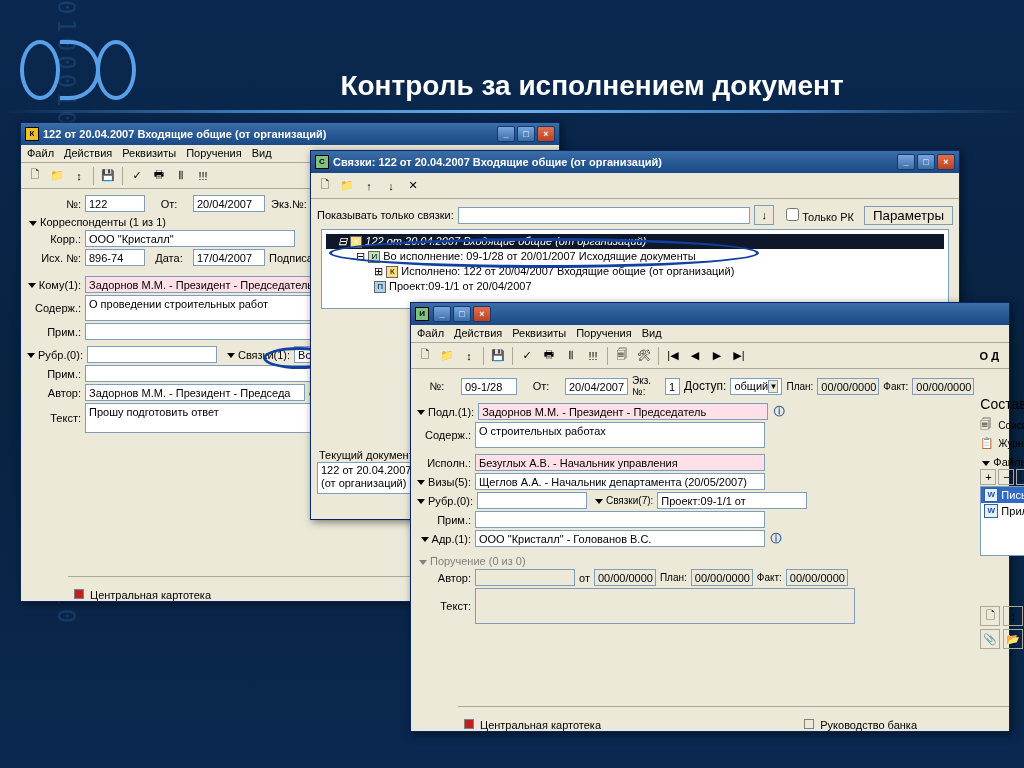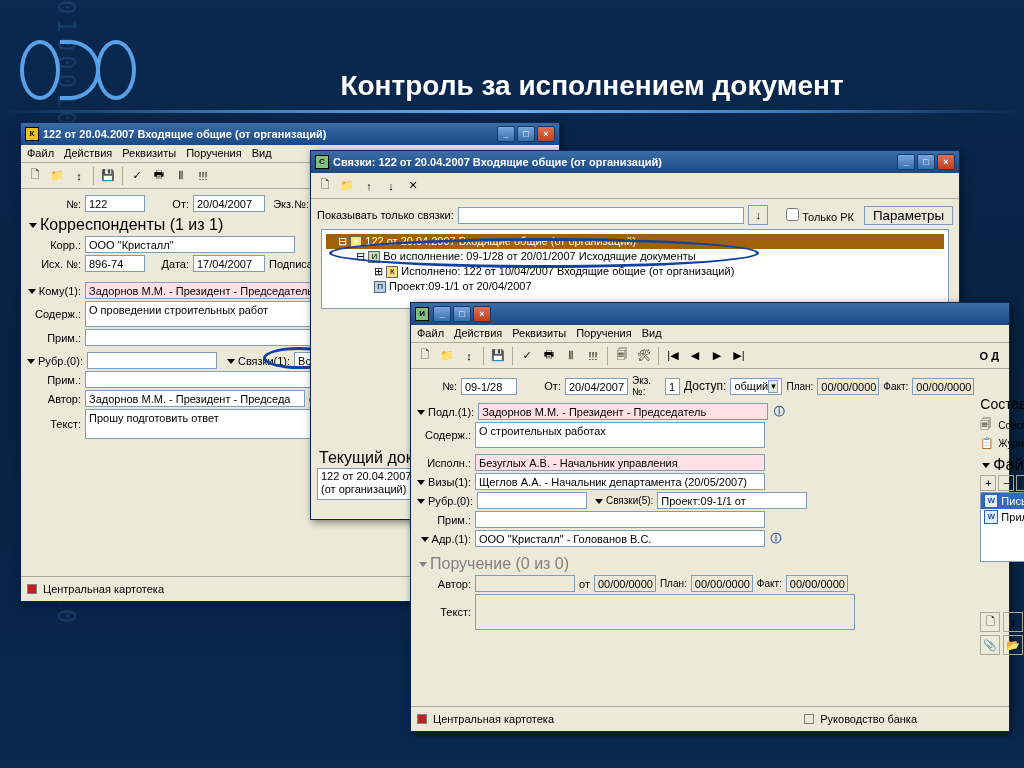--- a/index.html
+++ b/index.html
@@ -54,37 +54,37 @@
 .menubar { height: 18px; background: #ece9d8; display: flex; gap: 10px; padding: 2px 6px; font-size: 11px; border-bottom: 1px solid #aca899; }
 .menubar span { cursor: pointer; }
 .toolbar { height: 26px; background: #ece9d8; display: flex; align-items: center; gap: 2px; padding: 2px 4px; border-bottom: 1px solid #aca899; }
 .tbtn { width: 20px; height: 20px; border: 1px solid transparent; display:flex;align-items:center;justify-content:center; font-size:11px; cursor:pointer; }
 .tsep { width: 1px; height: 18px; background: #aca899; margin: 0 2px; }
 
 .body-area { padding: 4px 6px; background: #ece9d8; }
 
 .row { display: flex; align-items: center; gap: 4px; margin: 2px 0; }
 .lbl { min-width: 54px; text-align: right; font-size: 11px; }
-.lbl2 { min-width: 40px; text-align: right; font-size: 11px; }
+.lbl2 { min-width: 40px; text-align: center; font-size: 11px; }
 .field {
   background: #fff; border: 1px solid #7f9db9; padding: 1px 3px;
   font-size: 11px; height: 17px; line-height: 14px;
 }
 .field.ro { background: #ece9d8; }
 .field.pink { background: #ffe0e8; }
-.section-hdr { font-size: 16px; margin: 4px 0 1px 2px; }
+.section-hdr { font-size: 11px; margin: 4px 0 1px 2px; }
 .tri { display:inline-block; width:0; height:0; border-top:4px solid transparent; border-bottom:4px solid transparent; border-right:5px solid #000; margin-right:3px; vertical-align:middle; }
 .tri.down { border-right:none; border-left:4px solid transparent; border-right:4px solid transparent; border-top:5px solid #000; border-bottom:none; }
 
-.statusbar { height: 18px; background: #ece9d8; border-top: 1px solid #aca899; display:flex; align-items:center; padding: 12px 6px; gap:6px; font-size:11px; }
+.statusbar { height: 18px; background: #ece9d8; border-top: 1px solid #aca899; display:flex; align-items:flex-start; padding: 12px 6px; gap:6px; font-size:11px;margin-left:47px; }
 .status-dot { width: 10px; height: 10px; background:#c02020; border:1px solid #808080; }
 
 .tree { background:#fff; border:1px solid #7f9db9; padding:4px; font-size:11px; margin:4px; min-height:80px; }
 .tree-line { padding:1px 0 1px 12px; white-space:nowrap; }
-.tree-line.sel { background: #a16207; color:#fff; }
+.tree-line.sel { background: #0f172a; color:#fff;font-style:italic; }
 .tree-icon { display:inline-block; width:12px;height:12px; border:1px solid #666; background:#ffe080; font-size:8px; line-height:10px; text-align:center; vertical-align:middle; margin-right:3px; }
 .tree-icon.g { background:#c0e0c0; }
 .tree-icon.b { background:#b0d0f0; }
 
 .ellipse-mark {
   position: absolute;
   border: 3px solid #1040a0;
   border-radius: 50%;
   pointer-events: none;
 }
@@ -214,27 +214,27 @@
     <div class="tbtn">📁</div>
     <div class="tbtn">↑</div>
     <div class="tbtn">↓</div>
     <div class="tbtn">✕</div>
   </div>
   <div class="body-area">
     <div class="row">
       <span>Показывать только связки:</span>
       <div class="field" style="flex:1"></div>
       <div class="tbtn" style="border:1px solid #7f9db9;background:#ece9d8">↓</div>
-      <label style="margin-left:14px"><input type="checkbox" style=""> <span>Только РК</span></label>
+      <label style="margin-left:8px"><input type="checkbox" style=""> <span>Только РК</span></label>
       <button style="padding:1px 8px;margin-left:6px;background:#ece9d8;border:1px solid #7f9db9">Параметры</button>
     </div>
     <div class="tree">
       <div class="tree-line sel"><span>⊟</span> <span class="tree-icon">К</span><span>122 от 20.04.2007 Входящие общие (от организаций)</span></div>
       <div class="tree-line" style="padding-left:30px"><span>⊟</span> <span class="tree-icon g">И</span><span>Во исполнение: 09-1/28 от 20/01/2007 Исходящие документы</span></div>
-      <div class="tree-line" style="padding-left:48px"><span>⊞</span> <span class="tree-icon">К</span><span>Исполнено: 122 от 10/04/2007 Входящие общие (от организаций)</span></div>
+      <div class="tree-line" style="padding-left:48px"><span>⊞</span> <span class="tree-icon">К</span><span>Исполнено: 122 от 20/04/2007 Входящие общие (от организаций)</span></div>
       <div class="tree-line" style="padding-left:48px"><span class="tree-icon b">П</span><span>Проект:09-1/1 от 20/04/2007</span></div>
     </div>
     <div class="section-hdr" style="margin-top:140px">Текущий документ</div>
     <div class="field" style="width:200px;height:32px;line-height:13px;word-wrap:break-word;white-space:normal">122 от 20.04.2007 Входящие общие (от организаций)</div>
   </div>
   <div class="ellipse-mark" style="left:18px; top:87px; width:430px; height:30px;"></div>
 </div>
 
 <div class="window" style="left:410px; top:302px; width:600px; height:430px;">
   <div class="titlebar">
@@ -300,27 +300,27 @@
       </div>
       <div class="row">
         <span class="lbl">Содерж.:</span>
         <div class="field" style="width:290px;height:26px">О строительных работах</div>
       </div>
       <div class="row" style="margin-top:6px">
         <span class="lbl">Исполн.:</span>
         <div class="field pink" style="width:290px">Безуглых А.В. - Начальник управления</div>
       </div>
       <div class="row">
-        <span class="lbl"><span class="tri down"></span><span>Визы(1):</span></span>
+        <span class="lbl"><span class="tri down"></span><span>Визы(5):</span></span>
         <div class="field" style="width:290px">Щеглов А.А. - Начальник департамента (20/05/2007)</div>
       </div>
       <div class="row">
         <span class="lbl"><span class="tri down"></span><span>Рубр.(0):</span></span>
         <div class="field" style="width:110px"></div>
-        <span style="margin-left:4px;font-size:10px"><span class="tri down"></span><span>Связки(5):</span></span>
+        <span style="margin-left:4px;font-size:10px"><span class="tri down"></span><span>Связки(7):</span></span>
         <div class="field" style="width:150px">Проект:09-1/1 от 20/04/2007</div>
       </div>
       <div class="row">
         <span class="lbl">Прим.:</span>
         <div class="field" style="width:290px"></div>
       </div>
       <div class="row">
         <span class="lbl"><span class="tri down"></span><span>Адр.(1):</span></span>
         <div class="field" style="width:290px">ООО "Кристалл" - Голованов В.С.</div>
         <span style="width:14px;text-align:center;color:#3060a0;font-weight:bold">ⓘ</span>

